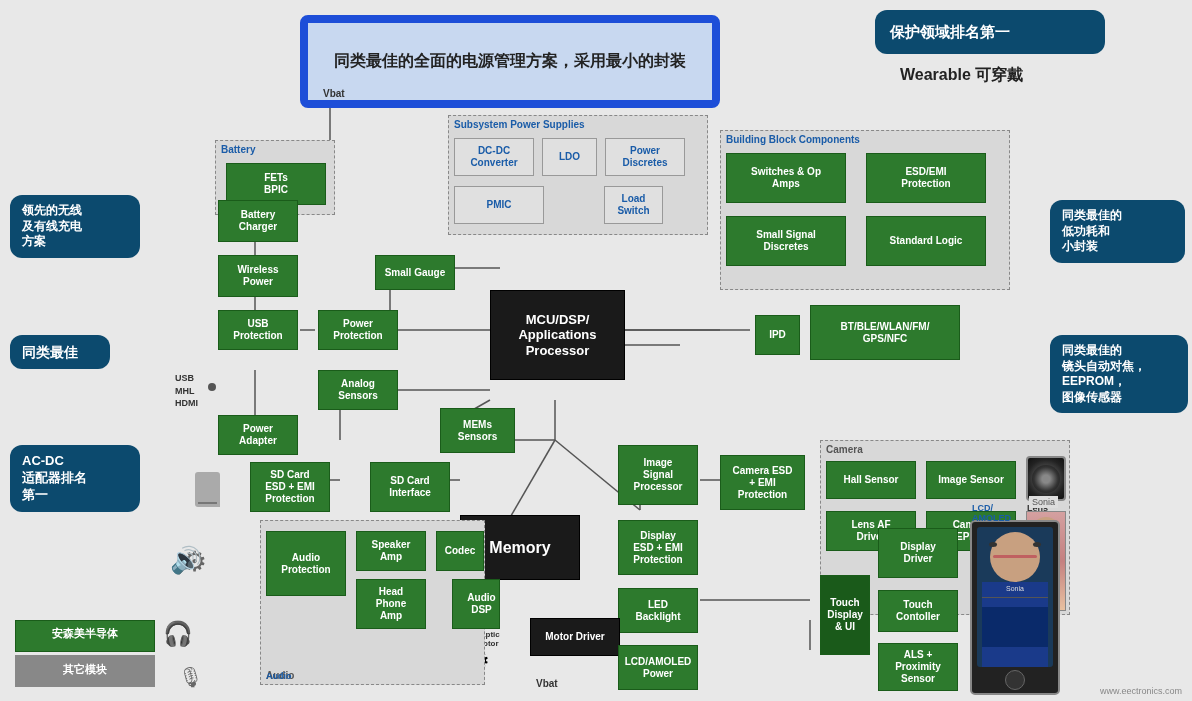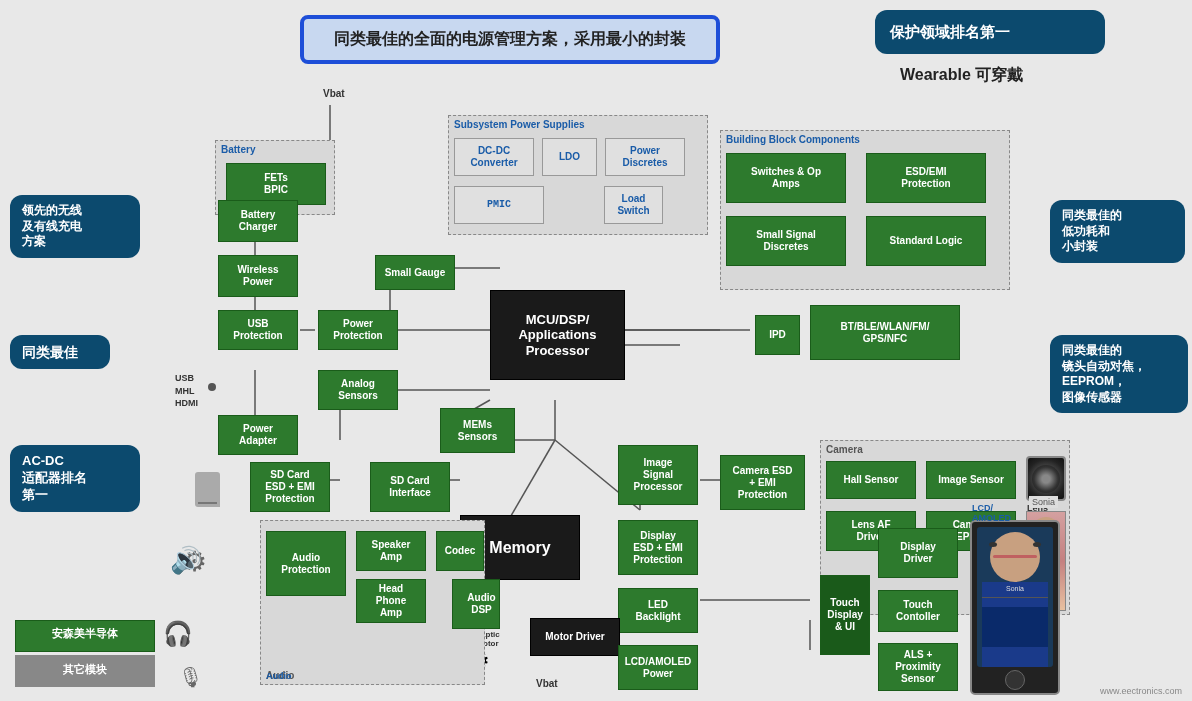--- a/index.html
+++ b/index.html
@@ -102,25 +102,25 @@
       top: 0;
       left: 0;
       width: 1192px;
       height: 701px;
       pointer-events: none;
     }
 
     
     .top-callout {
       background: #c8d8f0;
-      border: 4px solid #1d4ed8;
+      border: 8px solid #1d4ed8;
       border-radius: 8px;
       position: absolute;
       text-align: center;
-      padding: 10px 20px;
+      padding: 28px 20px;
       font-size: 16px;
       font-weight: bold;
       color: #222;
     }
 
     
     .legend-box {
       background: #2d7a2d;
       color: white;
       position: absolute;
@@ -378,21 +378,21 @@
 
     <div class="light-box" style="left:93px; top:22px; width:55px; height:38px;">
       <span>LDO</span>
     </div>
 
     <div class="light-box" style="left:156px; top:22px; width:80px; height:38px;">
       <span style="white-space:pre-line;">Power
 Discretes</span>
     </div>
 
-    <div class="light-box" style="left:5px; top:70px; width:90px; height:38px;font-family:Liberation Mono, monospace;">
+    <div class="light-box" style="left:5px; top:70px; width:90px; height:38px;">
       <span>PMIC</span>
     </div>
 
     <div class="light-box" style="left:155px; top:70px; width:59px; height:38px;">
       <span style="white-space:pre-line;">Load
 Switch</span>
     </div>
   </div>
 
   <div class="dashed-container" style="left:720px; top:130px; width:290px; height:160px;">
@@ -572,21 +572,21 @@
 
     <div class="green-box" style="left:95px; top:10px; width:70px; height:40px;">
       <span style="white-space:pre-line;">Speaker
 Amp</span>
     </div>
 
     <div class="green-box" style="left:175px; top:10px; width:48px; height:40px;">
       <span>Codec</span>
     </div>
 
-    <div class="green-box" style="left:95px; top:58px; width:70px; height:44px;">
+    <div class="green-box" style="left:95px; top:58px; width:70px; height:50px;">
       <span style="white-space:pre-line;">Head
 Phone
 Amp</span>
     </div>
 
     <div class="green-box" style="left:191px; top:58px; width:48px; height:50px;padding-left:16px;">
       <span style="white-space:pre-line;">Audio DSP</span>
     </div>
 
     <div style="position:absolute; bottom:3px; left:5px; font-size:9px; color:#1a5ca8; font-weight:bold;">Audio</div>

